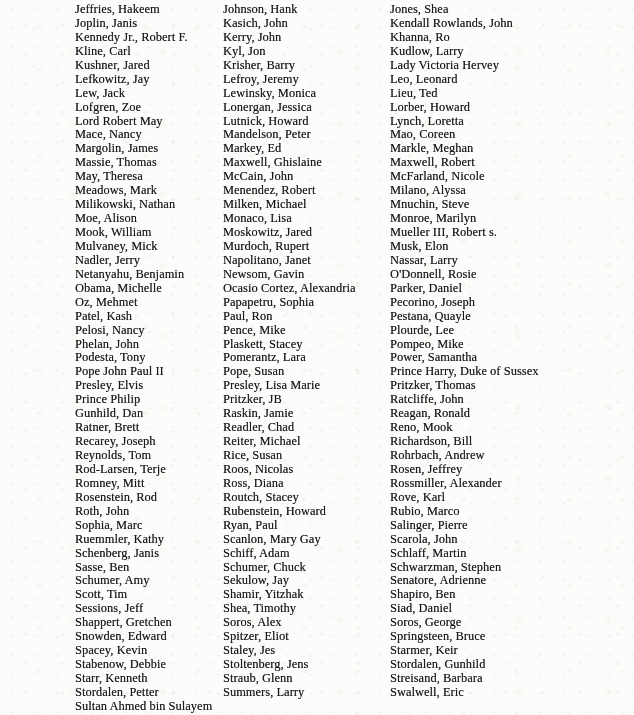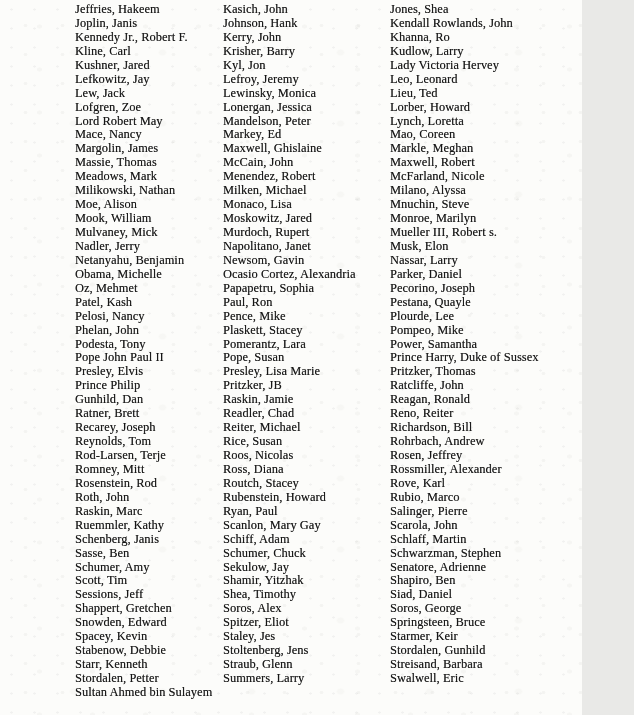--- a/index.html
+++ b/index.html
@@ -2,21 +2,21 @@
 <html><head>
 <meta charset="utf-8">
 <style>
   html, body {
     margin: 0;
     padding: 0;
     background: #e9e9e7;
   }
   .page {
     position: relative;
-    width: 582px;
+    width: 634px;
     height: 715px;
     overflow: hidden;
     
     background:
       radial-gradient(rgba(150,150,145,0.10) 1px, transparent 1.6px) 0 0 / 23px 19px,
       radial-gradient(rgba(150,150,145,0.08) 1.5px, transparent 2.2px) 7px 11px / 37px 29px,
       radial-gradient(rgba(160,160,152,0.07) 2px, transparent 3px) 13px 5px / 53px 43px,
       radial-gradient(rgba(170,170,162,0.06) 3px, transparent 4.5px) 29px 17px / 89px 71px,
       #fcfcfa;
     font-family: "Liberation Serif", "DejaVu Serif", serif;
@@ -48,20 +48,21 @@
       <div class="name-row">Kennedy Jr., Robert F.</div>
       <div class="name-row">Kline, Carl</div>
       <div class="name-row">Kushner, Jared</div>
       <div class="name-row">Lefkowitz, Jay</div>
       <div class="name-row">Lew, Jack</div>
       <div class="name-row">Lofgren, Zoe</div>
       <div class="name-row">Lord Robert May</div>
       <div class="name-row">Mace, Nancy</div>
       <div class="name-row">Margolin, James</div>
       <div class="name-row">Massie, Thomas</div>
+      <div class="name-row">May, Theresa</div>
       <div class="name-row">Meadows, Mark</div>
       <div class="name-row">Milikowski, Nathan</div>
       <div class="name-row">Moe, Alison</div>
       <div class="name-row">Mook, William</div>
       <div class="name-row">Mulvaney, Mick</div>
       <div class="name-row">Nadler, Jerry</div>
       <div class="name-row">Netanyahu, Benjamin</div>
       <div class="name-row">Obama, Michelle</div>
       <div class="name-row">Oz, Mehmet</div>
       <div class="name-row">Patel, Kash</div>
@@ -72,44 +73,45 @@
       <div class="name-row">Presley, Elvis</div>
       <div class="name-row">Prince Philip</div>
       <div class="name-row">Gunhild, Dan</div>
       <div class="name-row">Ratner, Brett</div>
       <div class="name-row">Recarey, Joseph</div>
       <div class="name-row">Reynolds, Tom</div>
       <div class="name-row">Rod-Larsen, Terje</div>
       <div class="name-row">Romney, Mitt</div>
       <div class="name-row">Rosenstein, Rod</div>
       <div class="name-row">Roth, John</div>
-      <div class="name-row">Raskin, Marc</div>
+      <div class="name-row">Sophia, Marc</div>
       <div class="name-row">Ruemmler, Kathy</div>
       <div class="name-row">Schenberg, Janis</div>
       <div class="name-row">Sasse, Ben</div>
       <div class="name-row">Schumer, Amy</div>
       <div class="name-row">Scott, Tim</div>
       <div class="name-row">Sessions, Jeff</div>
       <div class="name-row">Shappert, Gretchen</div>
       <div class="name-row">Snowden, Edward</div>
       <div class="name-row">Spacey, Kevin</div>
       <div class="name-row">Stabenow, Debbie</div>
       <div class="name-row">Starr, Kenneth</div>
       <div class="name-row">Stordalen, Petter</div>
       <div class="name-row">Sultan Ahmed bin Sulayem</div>
     </div>
   <div class="name-col col-2">
+      <div class="name-row">Johnson, Hank</div>
       <div class="name-row">Kasich, John</div>
-      <div class="name-row">Johnson, Hank</div>
       <div class="name-row">Kerry, John</div>
+      <div class="name-row">Kyl, Jon</div>
       <div class="name-row">Krisher, Barry</div>
-      <div class="name-row">Kyl, Jon</div>
       <div class="name-row">Lefroy, Jeremy</div>
       <div class="name-row">Lewinsky, Monica</div>
       <div class="name-row">Lonergan, Jessica</div>
+      <div class="name-row">Lutnick, Howard</div>
       <div class="name-row">Mandelson, Peter</div>
       <div class="name-row">Markey, Ed</div>
       <div class="name-row">Maxwell, Ghislaine</div>
       <div class="name-row">McCain, John</div>
       <div class="name-row">Menendez, Robert</div>
       <div class="name-row">Milken, Michael</div>
       <div class="name-row">Monaco, Lisa</div>
       <div class="name-row">Moskowitz, Jared</div>
       <div class="name-row">Murdoch, Rupert</div>
       <div class="name-row">Napolitano, Janet</div>
@@ -158,31 +160,32 @@
       <div class="name-row">Mao, Coreen</div>
       <div class="name-row">Markle, Meghan</div>
       <div class="name-row">Maxwell, Robert</div>
       <div class="name-row">McFarland, Nicole</div>
       <div class="name-row">Milano, Alyssa</div>
       <div class="name-row">Mnuchin, Steve</div>
       <div class="name-row">Monroe, Marilyn</div>
       <div class="name-row">Mueller III, Robert s.</div>
       <div class="name-row">Musk, Elon</div>
       <div class="name-row">Nassar, Larry</div>
+      <div class="name-row">O'Donnell, Rosie</div>
       <div class="name-row">Parker, Daniel</div>
       <div class="name-row">Pecorino, Joseph</div>
       <div class="name-row">Pestana, Quayle</div>
       <div class="name-row">Plourde, Lee</div>
       <div class="name-row">Pompeo, Mike</div>
       <div class="name-row">Power, Samantha</div>
       <div class="name-row">Prince Harry, Duke of Sussex</div>
       <div class="name-row">Pritzker, Thomas</div>
       <div class="name-row">Ratcliffe, John</div>
       <div class="name-row">Reagan, Ronald</div>
-      <div class="name-row">Reno, Reiter</div>
+      <div class="name-row">Reno, Mook</div>
       <div class="name-row">Richardson, Bill</div>
       <div class="name-row">Rohrbach, Andrew</div>
       <div class="name-row">Rosen, Jeffrey</div>
       <div class="name-row">Rossmiller, Alexander</div>
       <div class="name-row">Rove, Karl</div>
       <div class="name-row">Rubio, Marco</div>
       <div class="name-row">Salinger, Pierre</div>
       <div class="name-row">Scarola, John</div>
       <div class="name-row">Schlaff, Martin</div>
       <div class="name-row">Schwarzman, Stephen</div>

